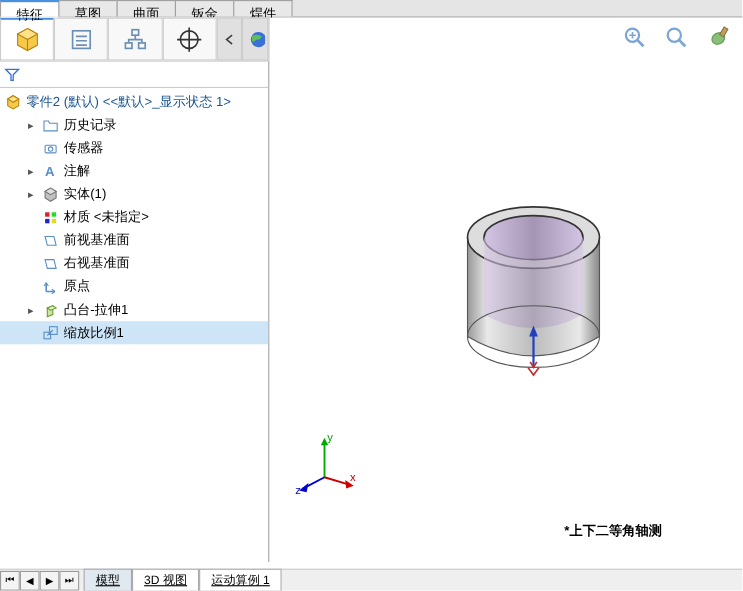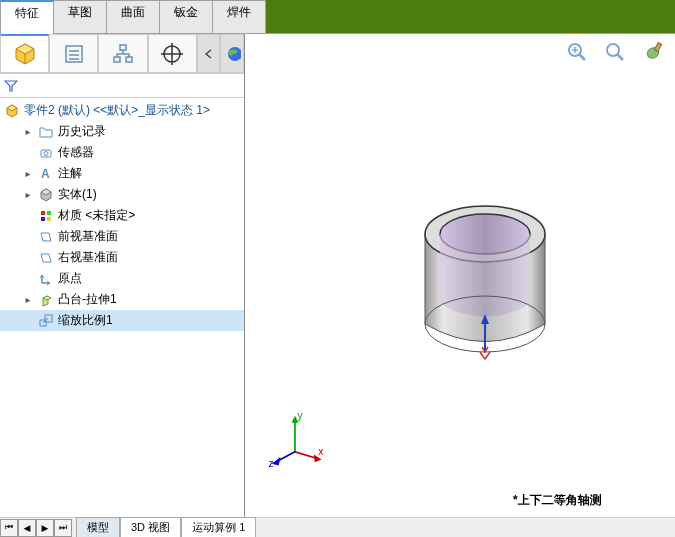--- a/index.html
+++ b/index.html
@@ -1,18 +1,18 @@
 <!DOCTYPE html>
 <html><head>
 <meta charset="utf-8">
 <style>
 * { box-sizing: border-box; margin: 0; padding: 0; font-family: "Microsoft YaHei", sans-serif; font-size: 12px; }
 body { width: 675px; height: 537px; background: #fff; overflow: hidden; position: relative; }
 
-.tabs-top { display: flex; height: 34px; border-bottom: 1px solid #a0a0a0; background: #4d7c0f; }
+.tabs-top { display: flex; height: 16px; border-bottom: 1px solid #a0a0a0; background: #e5e5e5; }
 .tab-top { padding: 3px 14px; border: 1px solid #a0a0a0; border-bottom: none; background: #e8e8e8; margin-right: -1px; cursor: pointer; }
 .tab-top.active { background: #fff; border-top: 2px solid #4a90e2; position: relative; z-index: 2; }
 .tab-top.active::after { content: ""; position: absolute; bottom: -1px; left: 0; right: 0; height: 1px; background: #fff; }
 
 .main { display: flex; height: 495px; }
 
 .left-panel { width: 245px; border-right: 1px solid #888; display: flex; flex-direction: column; }
 .toolbar-tabs { display: flex; height: 40px; border-bottom: 1px solid #ccc; background: #f0f0f0; }
 .toolbar-tab { width: 50px; display: flex; align-items: center; justify-content: center; border: 1px solid #ccc; background: #f8f8f8; cursor: pointer; }
 .toolbar-tab.active { background: #fff; border-top: 2px solid #4a90e2; }
@@ -32,21 +32,21 @@
 .viewport { flex: 1; position: relative; background: #fff; }
 .view-tools { position: absolute; top: 4px; right: 8px; display: flex; gap: 10px; }
 .view-tool { width: 28px; height: 28px; display: flex; align-items: center; justify-content: center; cursor: pointer; }
 
 .triad { position: absolute; left: 20px; bottom: 60px; width: 60px; height: 60px; }
 .view-label { position: absolute; left: 268px; bottom: 20px; font-weight: bold; }
 
 .bottom-tabs { position: absolute; bottom: 0; left: 0; right: 0; height: 20px; display: flex; align-items: center; border-top: 1px solid #ccc; background: #efefef; }
 .nav-btns { display: flex; margin-right: 4px; }
 .nav-btn { width: 18px; height: 18px; border: 1px solid #999; background: #f4f4f4; display: flex; align-items: center; justify-content: center; font-size: 9px; cursor: pointer; }
-.btab { padding: 2px 10px; border: 1px solid #aaa; background: #fff; cursor: pointer; font-size: 11px; }
+.btab { padding: 2px 10px; border: 1px solid #aaa; background: #fff; cursor: pointer; font-size: 11px; text-decoration: underline; }
 .btab.active { background: #e0e8f0; }
 
 .cylinder { position: absolute; left: 160px; top: 150px; }
 </style>
 </head>
 <body>
 
 <div class="tabs-top">
   <div class="tab-top active">特征</div>
   <div class="tab-top">草图</div>

